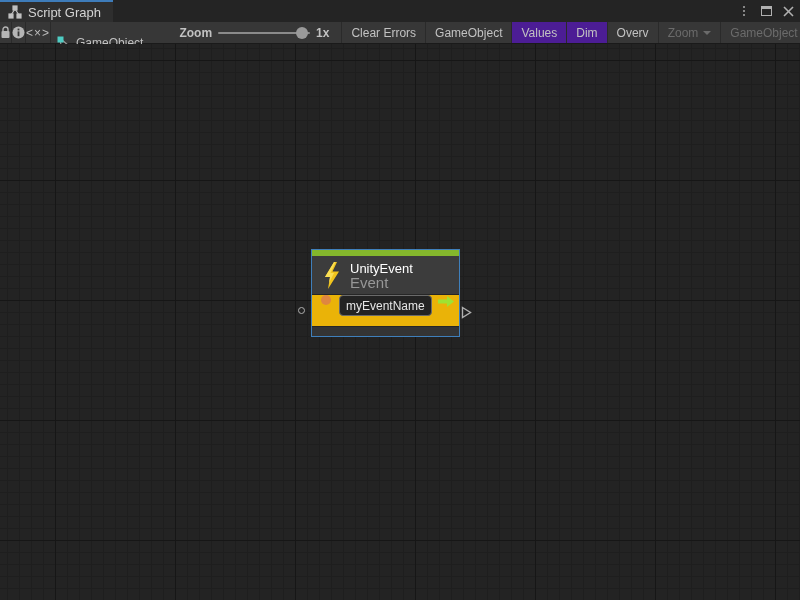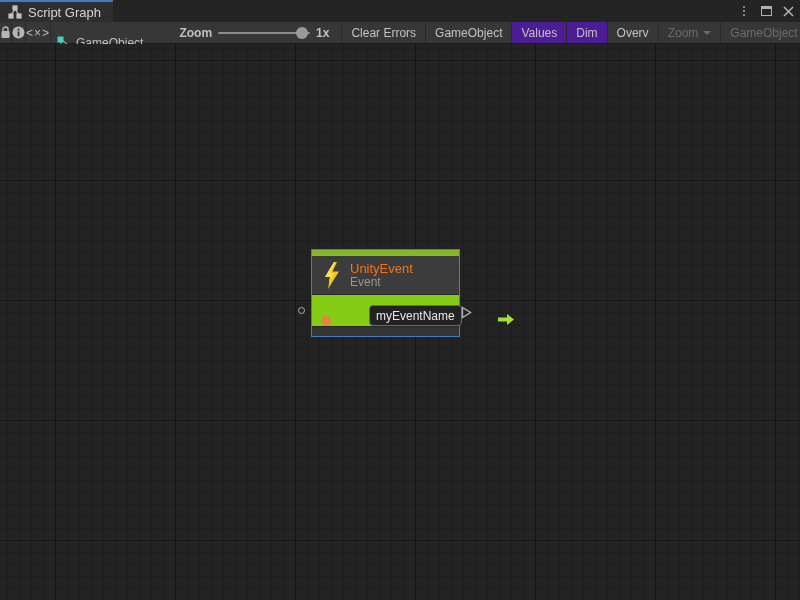--- a/index.html
+++ b/index.html
@@ -70,23 +70,23 @@
   
   .node {
     position: absolute; left: 311px; top: 205px; width: 149px;
     border: 1px solid #3f7fbb; background: #2d2d2d;
   }
   .node-accent { height: 6px; background: #84b72c; }
   .node-header {
     height: 39px; background: #3c3c3c; display: flex; align-items: center;
     gap: 9px; padding-left: 10px; border-bottom: 1px solid #262626;
   }
-  .node-title { color: #f97316; font-size: 13px; line-height: 15px; }
-  .node-subtitle { color: #979797; font-size: 12px; line-height: 13px; }
-  .node-body { height: 31px; background: #84cc16; display: flex; align-items: flex-end; padding-left: 9px; gap: 30px; }
+  .node-title { color: #ffffff; font-size: 13px; line-height: 15px; }
+  .node-subtitle { color: #979797; font-size: 15px; line-height: 13px; }
+  .node-body { height: 31px; background: #eab308; display: flex; align-items: flex-start; padding-left: 9px; }
   .port-dot { width: 10px; height: 10px; border-radius: 50%; background: #df8640; flex: 0 0 auto; }
   .event-field {
     margin-left: 8px; width: 93px; height: 21px; background: #232323;
     border: 1px solid #6a6a6a; border-radius: 4px; color: #e6e6e6;
     font-size: 12px; font-family: "Liberation Sans", sans-serif;
     padding: 0 4px 0 6px; outline: none;
   }
   .arrow-icon { margin-left: 5px; display: flex; align-items: center; }
   .node-footer { height: 10px; background: #343434; border-top: 1px solid #262626; }
 

